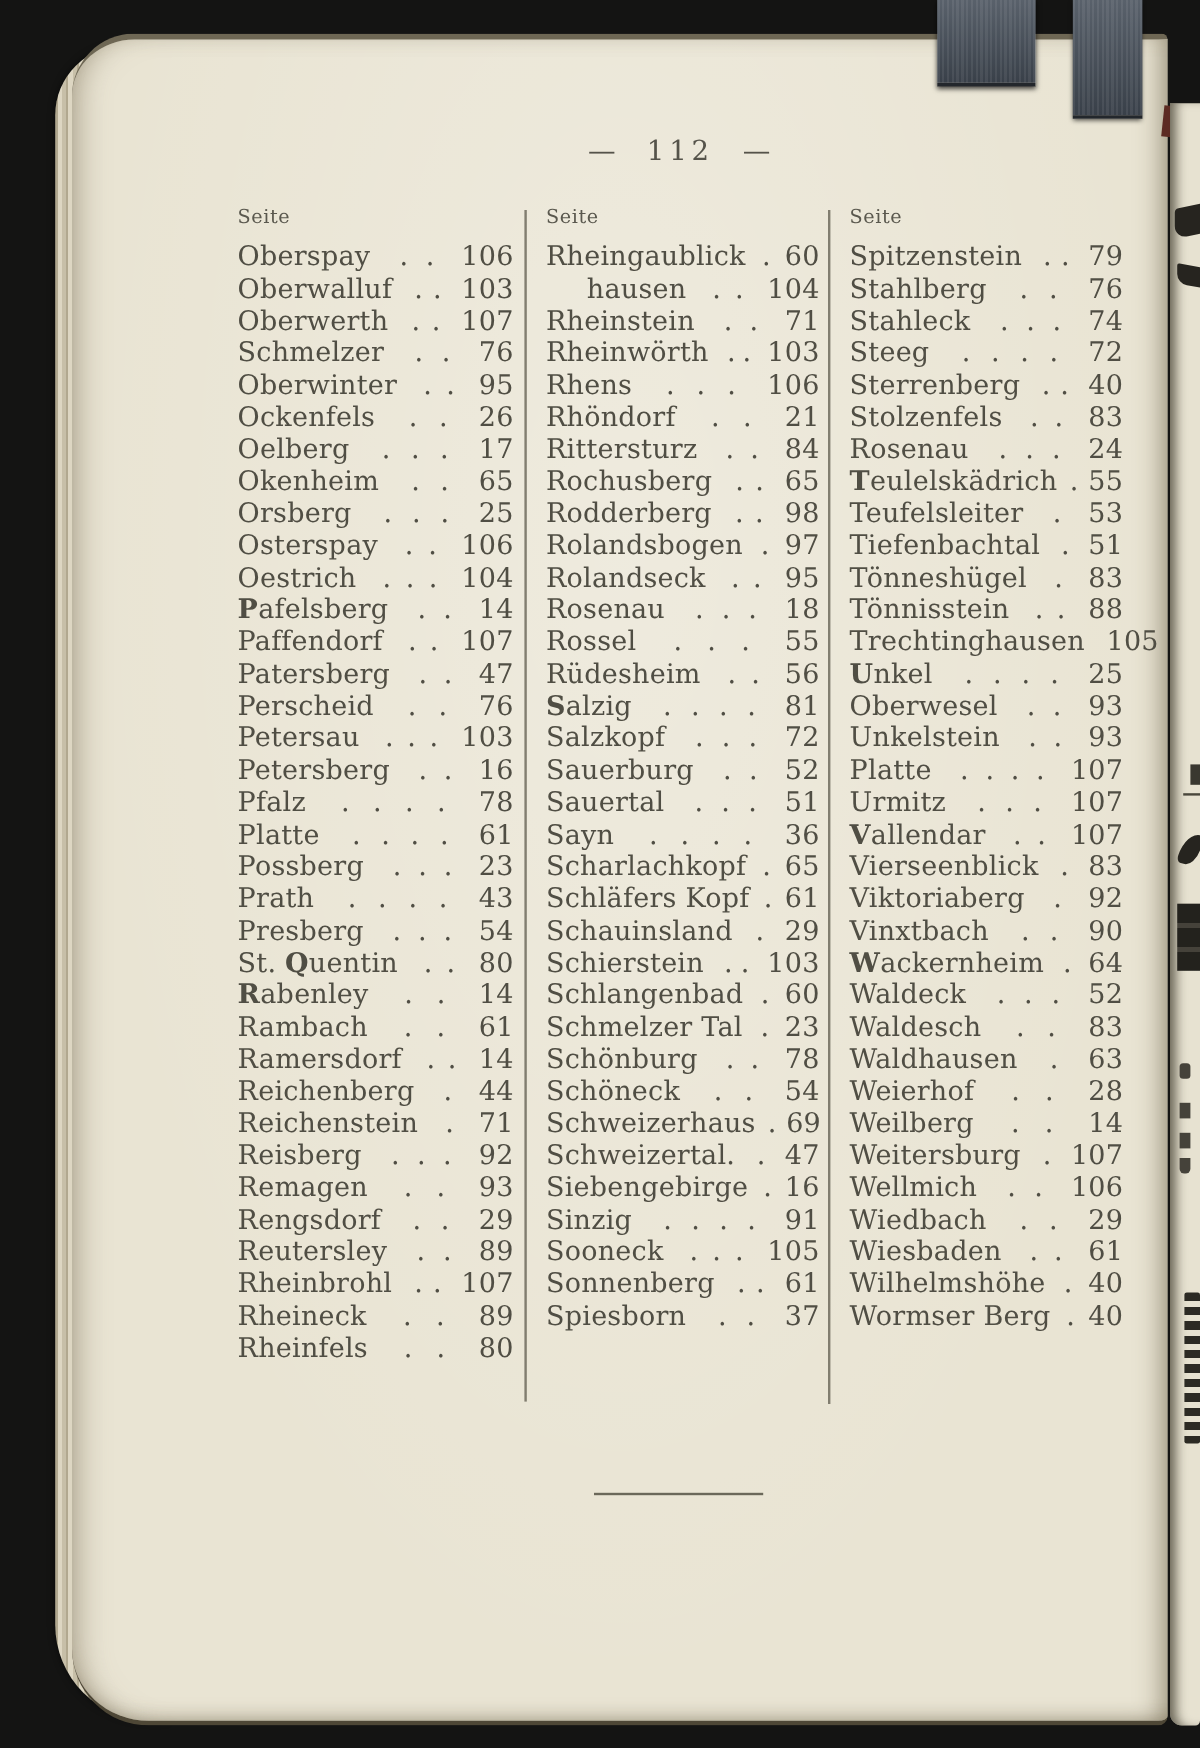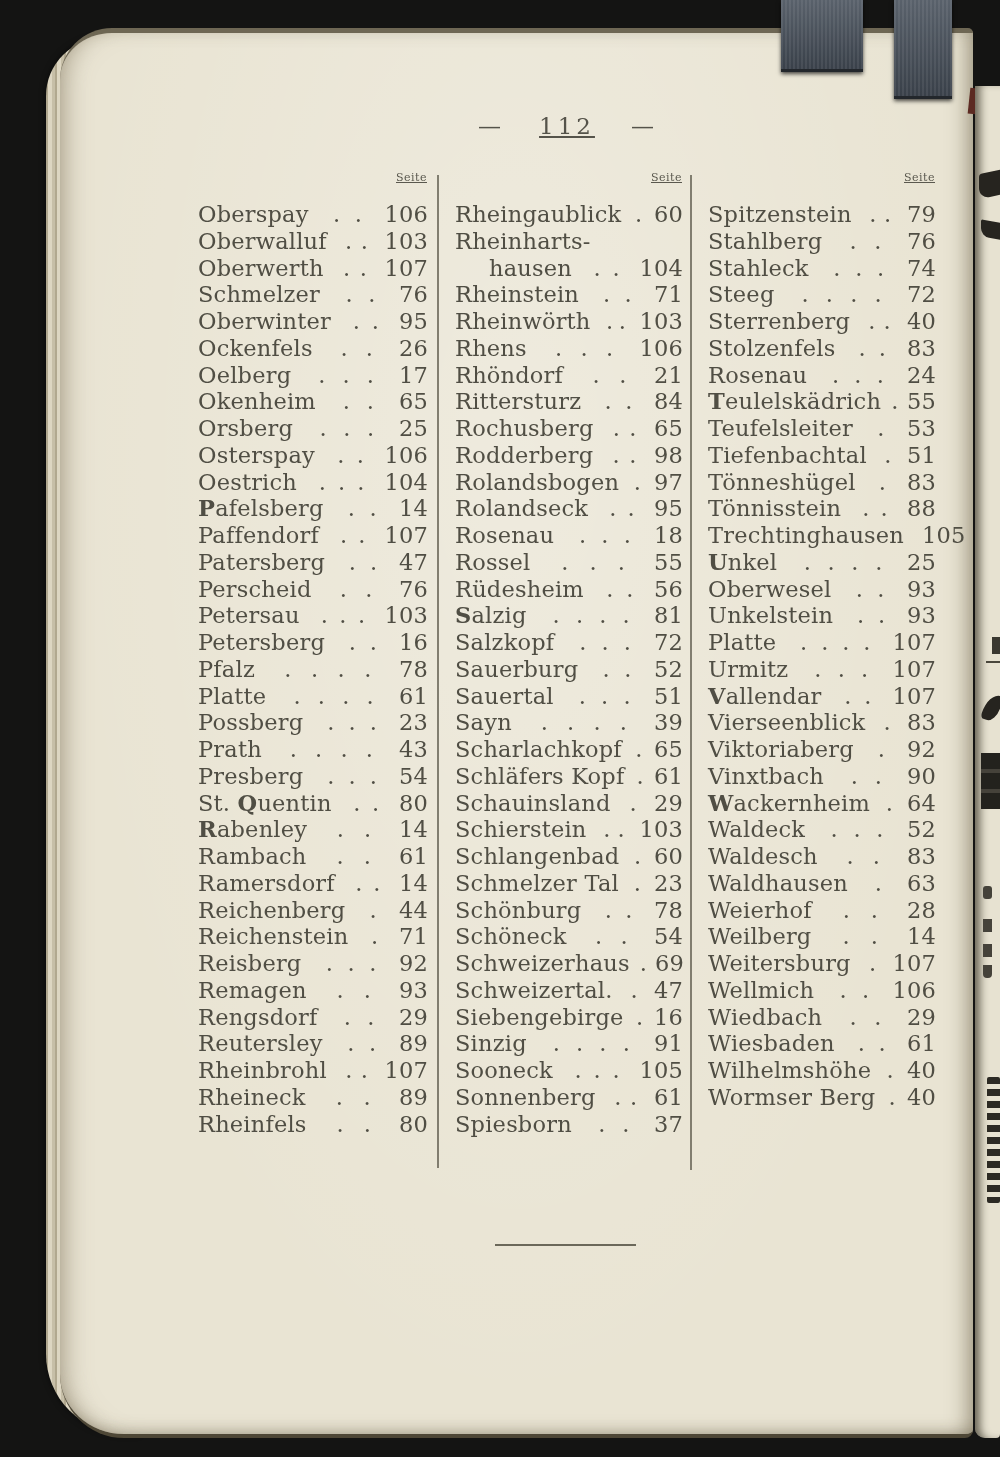--- a/index.html
+++ b/index.html
@@ -29,27 +29,27 @@
       inset 20px 0 26px -16px rgba(120,108,82,.55),
       inset -16px 0 20px -10px rgba(96,85,60,.5),
       inset 0 -10px 18px -12px rgba(90,80,58,.5);
     color:#504e44;
   }
   
   .page-head{
     position:absolute;left:138px;top:80px;width:738px;
     text-align:center;font-size:23px;color:#55534a;letter-spacing:2px;
   }
-  .page-head .num{margin:0 36px;letter-spacing:4px;text-decoration:underline;}
+  .page-head .num{margin:0 24px;letter-spacing:4px;}
   
   .col{position:absolute;top:138px;}
   .col-1{left:138px;width:230px;}
   .col-2{left:395px;width:228px;}
   .col-3{left:648px;width:228px;}
-  .col-header{height:30px;text-align:right;font-size:11px;color:#5a584e;padding-right:1px;letter-spacing:.5px;text-decoration:underline;}
+  .col-header{height:30px;font-size:16px;color:#5a584e;padding-right:1px;letter-spacing:.5px;}
   .rows{}
   .row{display:flex;align-items:baseline;height:26.75px;font-size:22.5px;line-height:26.75px;letter-spacing:.2px;}
   .row .nm{white-space:pre;}
   .row .nm b{font-weight:700;}
   .row.indent .nm{padding-left:34px;}
   .row .dots{flex:1;display:flex;justify-content:space-evenly;padding:0 8px 0 10px;}
   .row .dots i{font-style:normal;}
   .row .pg{text-align:right;font-size:22.5px;}
   
   .vrule{position:absolute;width:1.5px;background:rgba(103,99,85,.8);}
@@ -398,25 +398,20 @@
   <div class="col col-2">
     <div class="col-header">Seite</div>
     <div class="rows">
         <div class="row">
           <span class="nm">Rheingaublick</span>
           <span class="dots">
             <i>.</i>
           </span>
           <span class="pg">60</span>
         </div>
-        <div class="row">
-          <span class="nm">Rheinharts-</span>
-          <span class="dots"></span>
-          <span class="pg"></span>
-        </div>
         <div class="row indent">
           <span class="nm">hausen</span>
           <span class="dots">
             <i>.</i>
             <i>.</i>
           </span>
           <span class="pg">104</span>
         </div>
         <div class="row">
           <span class="nm">Rheinstein</span>
@@ -553,21 +548,21 @@
           <span class="pg">51</span>
         </div>
         <div class="row">
           <span class="nm">Sayn</span>
           <span class="dots">
             <i>.</i>
             <i>.</i>
             <i>.</i>
             <i>.</i>
           </span>
-          <span class="pg">39</span>
+          <span class="pg">36</span>
         </div>
         <div class="row">
           <span class="nm">Scharlachkopf</span>
           <span class="dots">
             <i>.</i>
           </span>
           <span class="pg">65</span>
         </div>
         <div class="row">
           <span class="nm">Schläfers Kopf</span>

